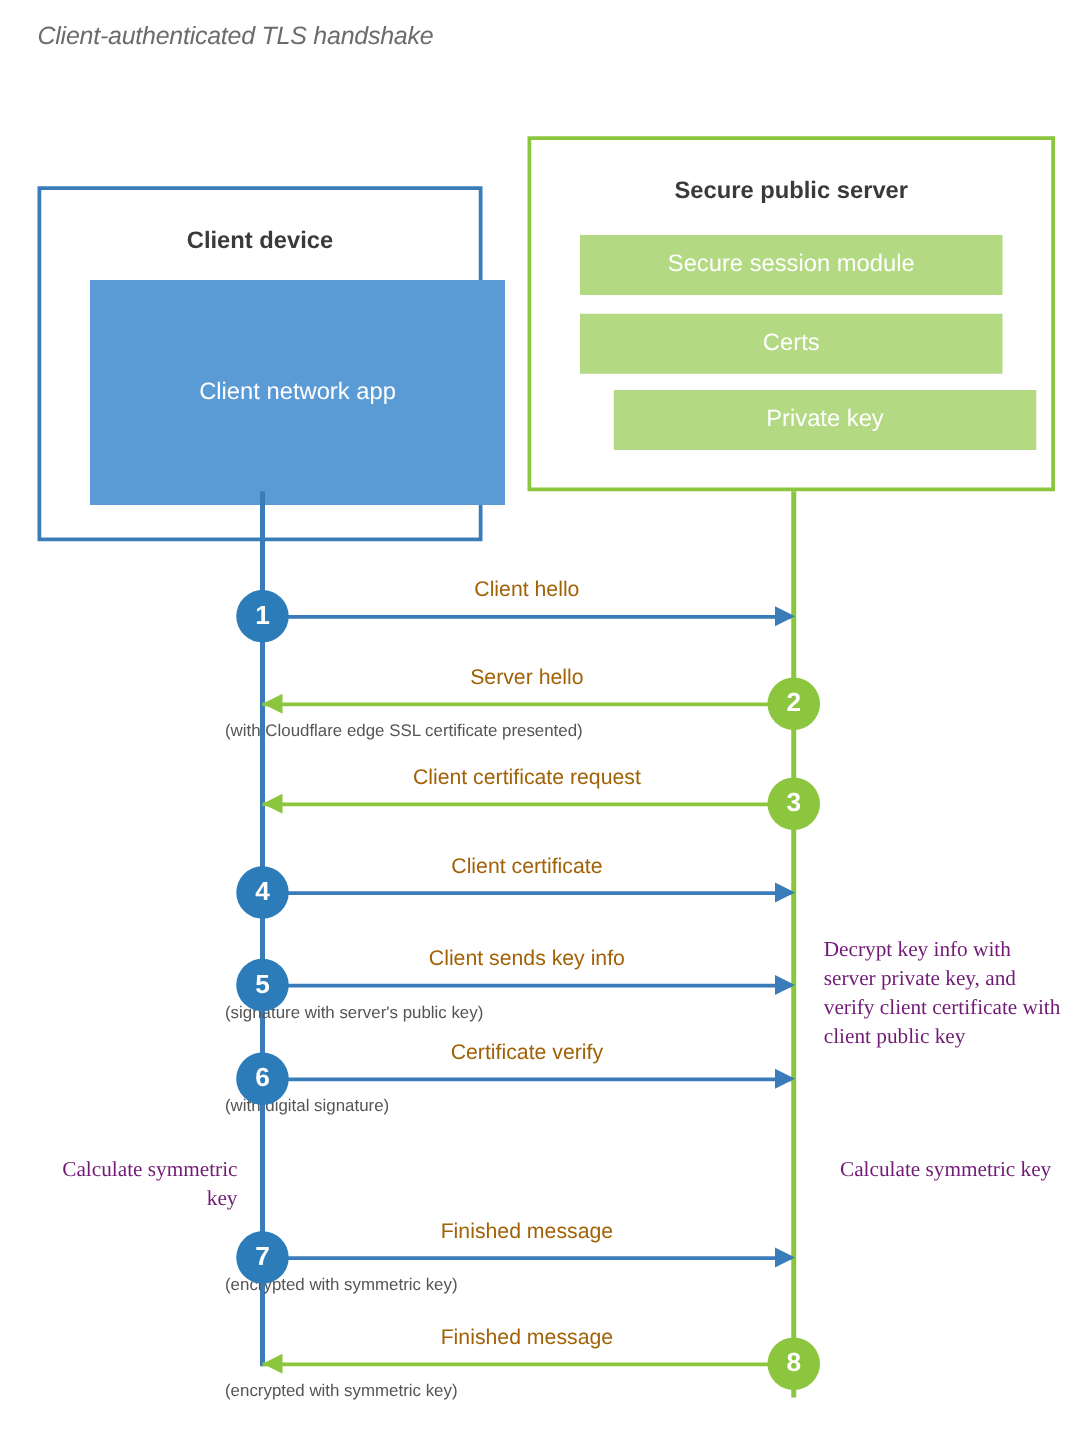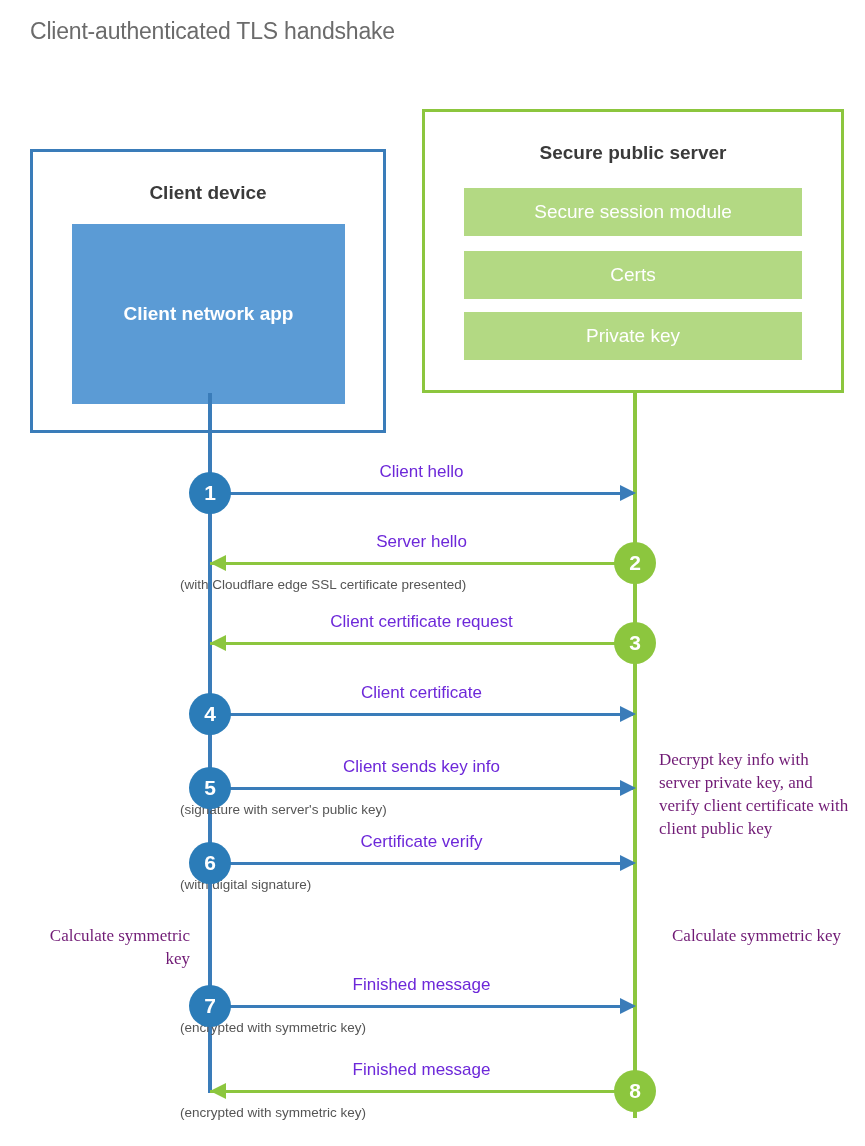--- a/index.html
+++ b/index.html
@@ -13,25 +13,26 @@
     position: relative;
     font-family: "Liberation Sans", sans-serif;
     color: #444444;
     overflow: hidden;
   }
 
   #diagram-title {
     position: absolute;
     left: 30px;
     top: 18px;
-    font-size: 23px;
+    font-size: 20px;
     font-weight: 400;
     color: #6b6b6b;
     letter-spacing: -0.2px;
     white-space: nowrap;
+    font-style: italic;
   }
 
   
   .actor-box {
     position: absolute;
     top: 109px;
     height: 284px;
     background: #ffffff;
     box-sizing: border-box;
   }
@@ -54,49 +55,48 @@
     text-align: center;
     font-size: 19px;
     font-weight: bold;
     color: #3a3a3a;
   }
 
   #client-network-app {
     position: absolute;
     left: 39px;
     top: 72px;
-    width: 273px;
+    width: 332px;
     height: 180px;
     background: #5b9bd5;
     color: #ffffff;
     font-size: 19px;
     display: flex;
     align-items: center;
     justify-content: center;
     text-align: center;
     line-height: 1.25;
-    font-weight: bold;
   }
 
   .server-item {
     position: absolute;
     left: 39px;
     width: 338px;
     height: 48px;
     background: #b3d983;
     color: #ffffff;
     font-size: 19px;
     display: flex;
     align-items: center;
     justify-content: center;
     text-align: center;
   }
   #server-item-0 { top: 76px; }
   #server-item-1 { top: 139px; }
-  #server-item-2 { top: 200px; }
+  #server-item-2 { top: 200px; margin-left: 27px; }
 
   
   .lifeline {
     position: absolute;
     width: 4px;
   }
   #client-lifeline {
     left: 208px;
     top: 393px;
     height: 700px;
@@ -144,21 +144,21 @@
     border-bottom: 8.5px solid transparent;
     border-right: 16px solid #8cc63e;
   }
 
   .msg-label {
     position: absolute;
     left: 210px;
     width: 423px;
     text-align: center;
     font-size: 17px;
-    color: #6d28d9;
+    color: #a16207;
     top: -31px;
     white-space: nowrap;
   }
   .msg-sublabel {
     position: absolute;
     left: 180px;
     width: 483px;
     text-align: left;
     font-size: 13.5px;
     color: #555555;

